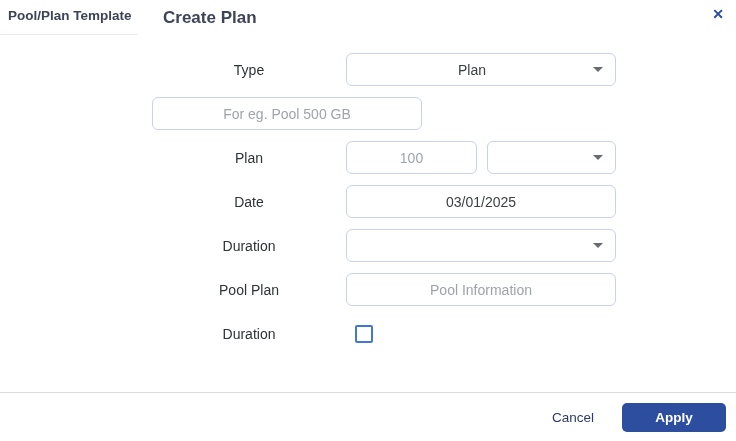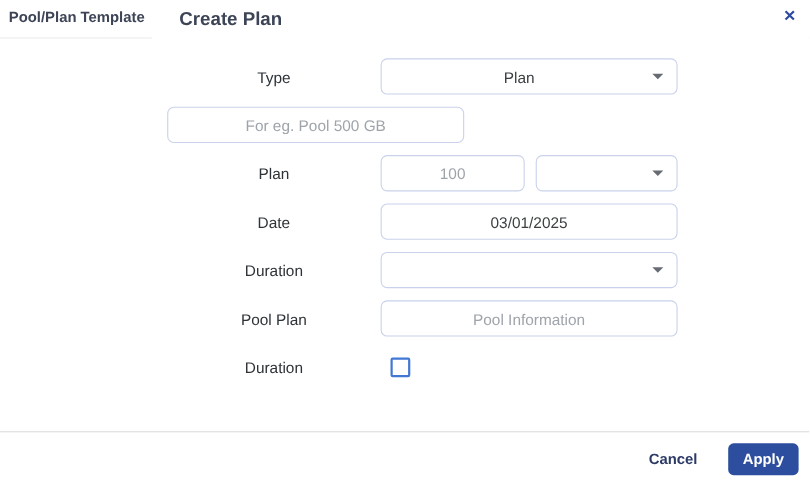--- a/index.html
+++ b/index.html
@@ -32,23 +32,23 @@
   .chev { width:0; height:0; border-left:5px solid transparent; border-right:5px solid transparent;
           border-top:5.5px solid #676b73; margin-left:8px; flex:none; }
   .size-wrap { display:flex; width:288px; }
   .size-input { width:131px; }
   .size-sel { width:129px; margin-left:10px; }
   .checkbox { width:18px; height:18px; border:2px solid #4277d3; border-radius:2px; background:#fff; margin-left:9px; cursor:pointer; }
 
   
   .footer { position:absolute; bottom:0; left:0; right:0; height:49px; border-top:1px solid #dcdcdc; background:#fff;
             display:flex; align-items:center; justify-content:flex-end; padding-right:10px; }
-  .btn-cancel { background:none; border:none; font-family:"Liberation Sans", sans-serif; font-size:13.5px; font-weight:700;
+  .btn-cancel { background:none; border:none; font-family:"Liberation Sans", sans-serif; font-size:13.5px; font-weight:400;
                 color:#2c3a66; margin-right:28px; cursor:pointer; }
-  .btn-apply { width:64px; height:29px; background:#2d4e9e; border:none; border-radius:5px;
+  .btn-apply { width:104px; height:29px; background:#2d4e9e; border:none; border-radius:5px;
                font-family:"Liberation Sans", sans-serif; font-size:13.5px; font-weight:700; color:#ffffff; cursor:pointer; }
 </style>
 </head>
 <body>
 
 <div class="dialog">
 
   <div class="header">
     <span class="hdr-title">Pool/Plan Template</span>
     <span class="hdr-subtitle">Create Plan</span>

